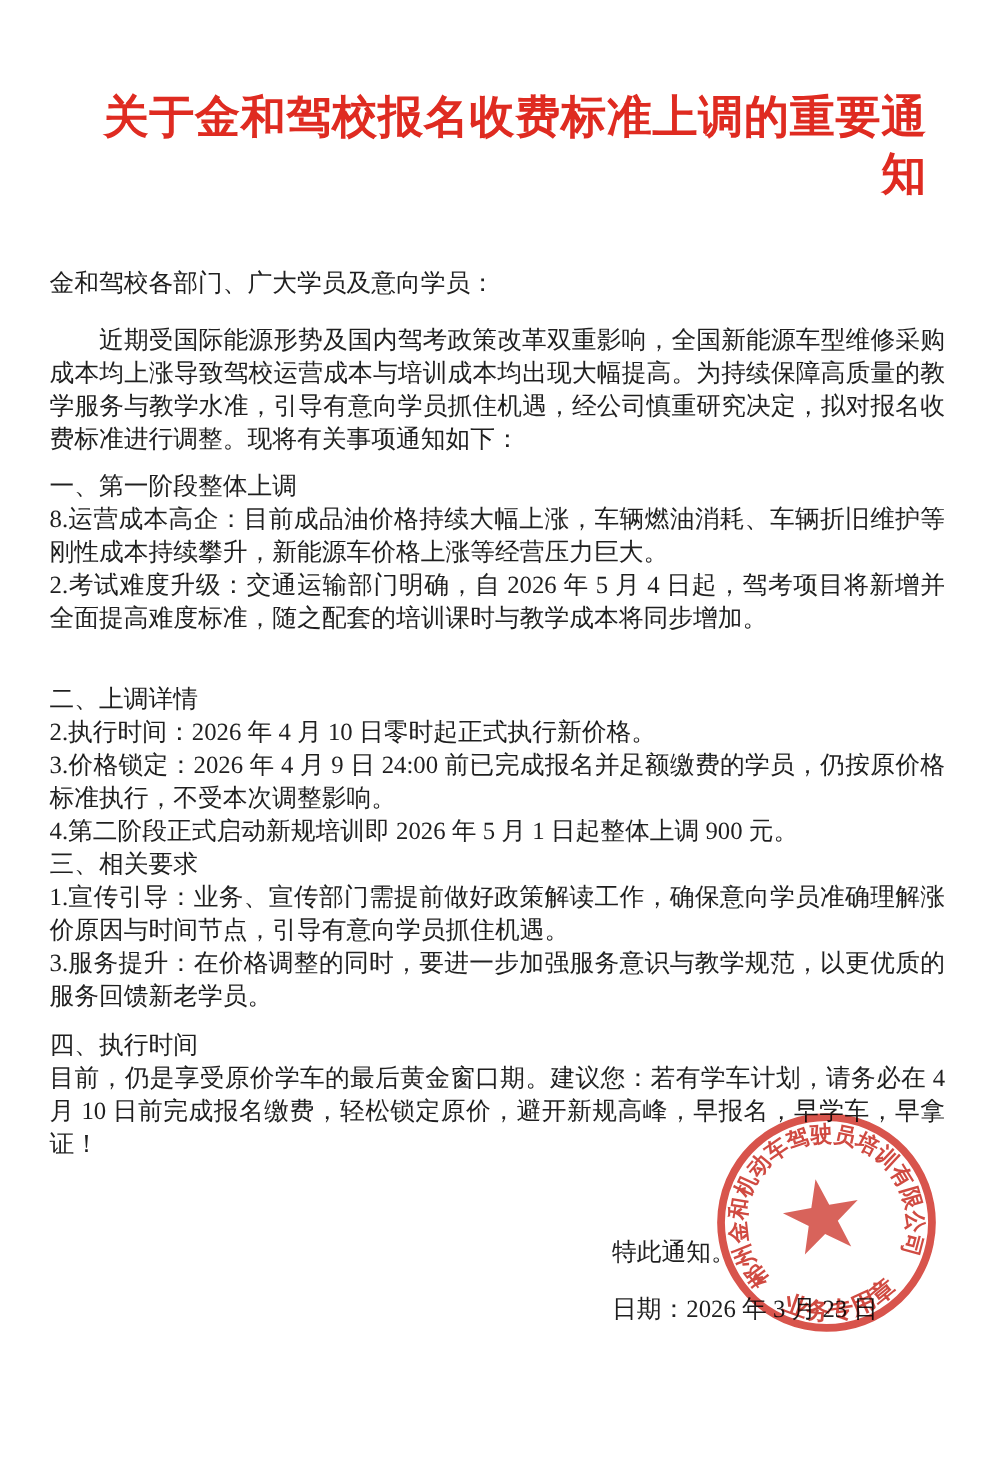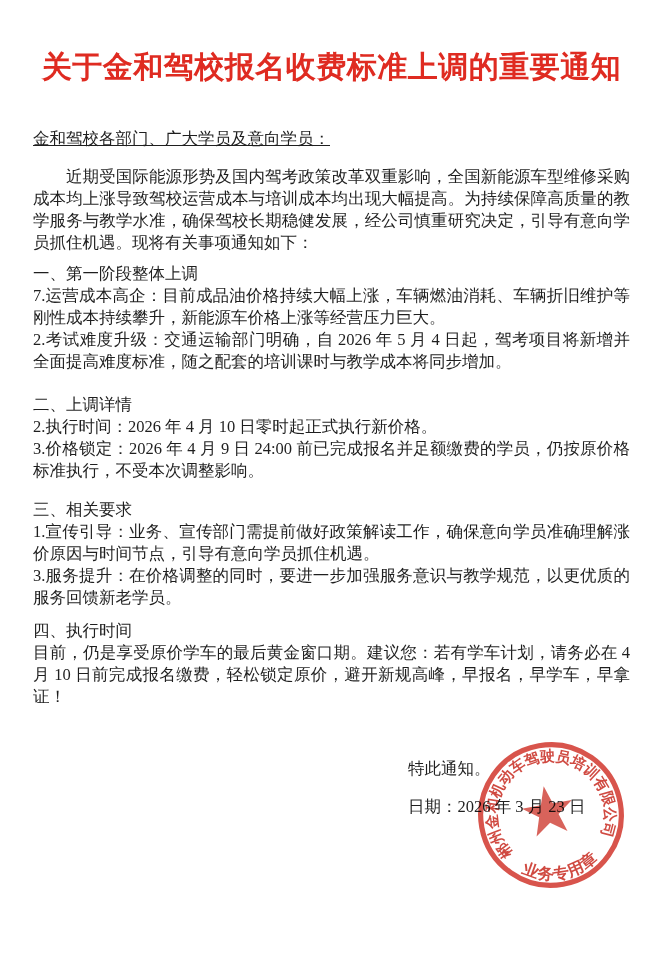--- a/index.html
+++ b/index.html
@@ -12,35 +12,35 @@
     color:#1f1f1f;
   }
   .doc{
     box-sizing:border-box;
     width:660px;
     padding:48px 30px 0 33px;
     font-size:16.5px;
     line-height:22px;
   }
   .title{
-    margin:0;
+    margin:12px;
     font-size:30px;
     line-height:38px;
     font-weight:bold;
-    text-align:center;
+    text-align:right;
     color:#df2b21;
     letter-spacing:0.5px;
   }
-  .salutation{margin:42px 0 16px;text-decoration:underline;}
+  .salutation{margin:42px 0 16px;}
   .intro{margin:16px 0 0;text-indent:2em;text-align:justify;}
   .sec p{margin:0;text-align:justify;}
   .sec .sec-heading{font-weight:normal;}
   .sec1{margin-top:9px;}
-  .sec2{margin-top:21px;}
-  .sec3{margin-top:17px;}
+  .sec2{margin-top:32px;}
+  .sec3{}
   .sec4{margin-top:11px;}
   .closing{margin:50px 0 0 375px;}
   .dateline{margin:16px 0 0 375px;}
   .seal{
     position:absolute;
     left:477px;top:741px;
     width:148px;height:148px;
     mix-blend-mode:multiply;
     opacity:0.92;
     pointer-events:none;
@@ -52,32 +52,33 @@
 </style>
 </head>
 <body>
 
 <div class="doc">
 
   <h1 class="title">关于金和驾校报名收费标准上调的重要通知</h1>
 
   <p class="salutation">金和驾校各部门、广大学员及意向学员：</p>
 
-  <p class="intro">近期受国际能源形势及国内驾考政策改革双重影响，全国新能源车型维修采购成本均上涨导致驾校运营成本与培训成本均出现大幅提高。为持续保障高质量的教学服务与教学水准，确保驾校长期稳健发展，经公司慎重研究决定，引导有意向学员抓住机遇。现将有关事项通知如下：</p>
+  <p class="intro">近期受国际能源形势及国内驾考政策改革双重影响，全国新能源车型维修采购成本均上涨导致驾校运营成本与培训成本均出现大幅提高。为持续保障高质量的教学服务与教学水准，引导有意向学员抓住机遇，经公司慎重研究决定，拟对报名收费标准进行调整。现将有关事项通知如下：</p>
 
   <div class="sec sec1">
     <p class="sec-heading">一、第一阶段整体上调</p>
-    <p>7.运营成本高企：目前成品油价格持续大幅上涨，车辆燃油消耗、车辆折旧维护等刚性成本持续攀升，新能源车价格上涨等经营压力巨大。</p>
+    <p>8.运营成本高企：目前成品油价格持续大幅上涨，车辆燃油消耗、车辆折旧维护等刚性成本持续攀升，新能源车价格上涨等经营压力巨大。</p>
     <p>2.考试难度升级：交通运输部门明确，自 2026 年 5 月 4 日起，驾考项目将新增并全面提高难度标准，随之配套的培训课时与教学成本将同步增加。</p>
   </div>
 
   <div class="sec sec2">
     <p class="sec-heading">二、上调详情</p>
     <p>2.执行时间：2026 年 4 月 10 日零时起正式执行新价格。</p>
     <p>3.价格锁定：2026 年 4 月 9 日 24:00 前已完成报名并足额缴费的学员，仍按原价格标准执行，不受本次调整影响。</p>
+    <p>4.第二阶段正式启动新规培训即 2026 年 5 月 1 日起整体上调 900 元。</p>
   </div>
 
   <div class="sec sec3">
     <p class="sec-heading">三、相关要求</p>
     <p>1.宣传引导：业务、宣传部门需提前做好政策解读工作，确保意向学员准确理解涨价原因与时间节点，引导有意向学员抓住机遇。</p>
     <p>3.服务提升：在价格调整的同时，要进一步加强服务意识与教学规范，以更优质的服务回馈新老学员。</p>
   </div>
 
   <div class="sec sec4">
     <p class="sec-heading">四、执行时间</p>

